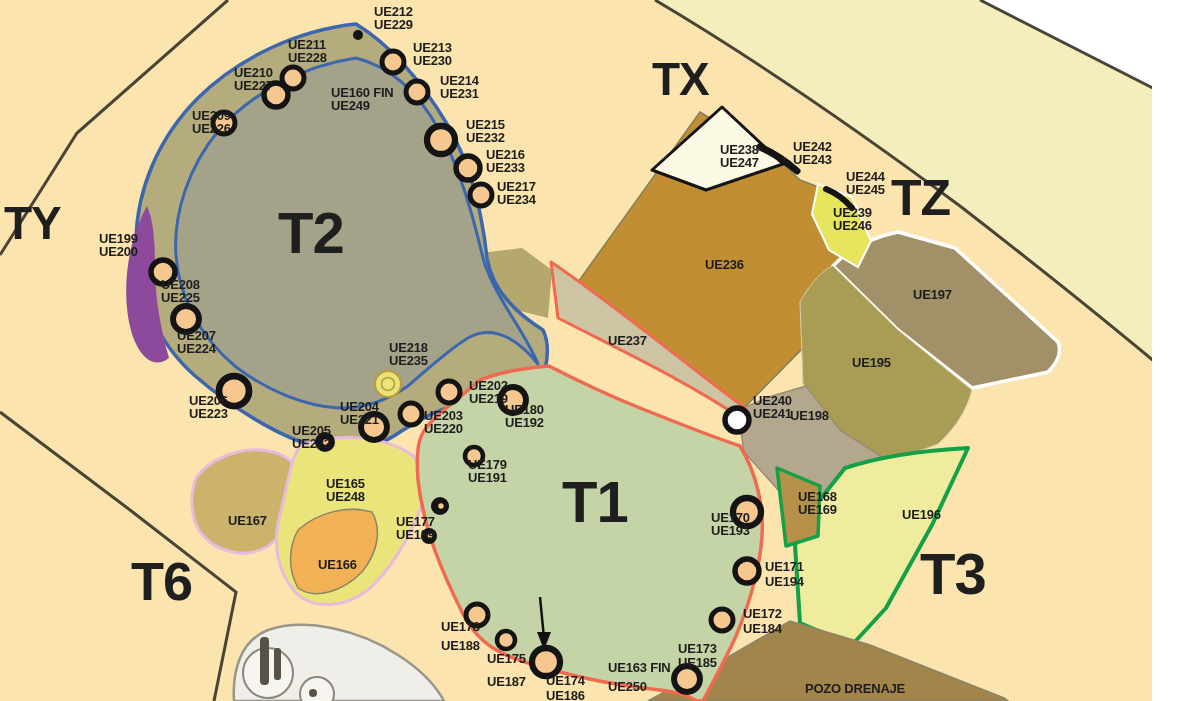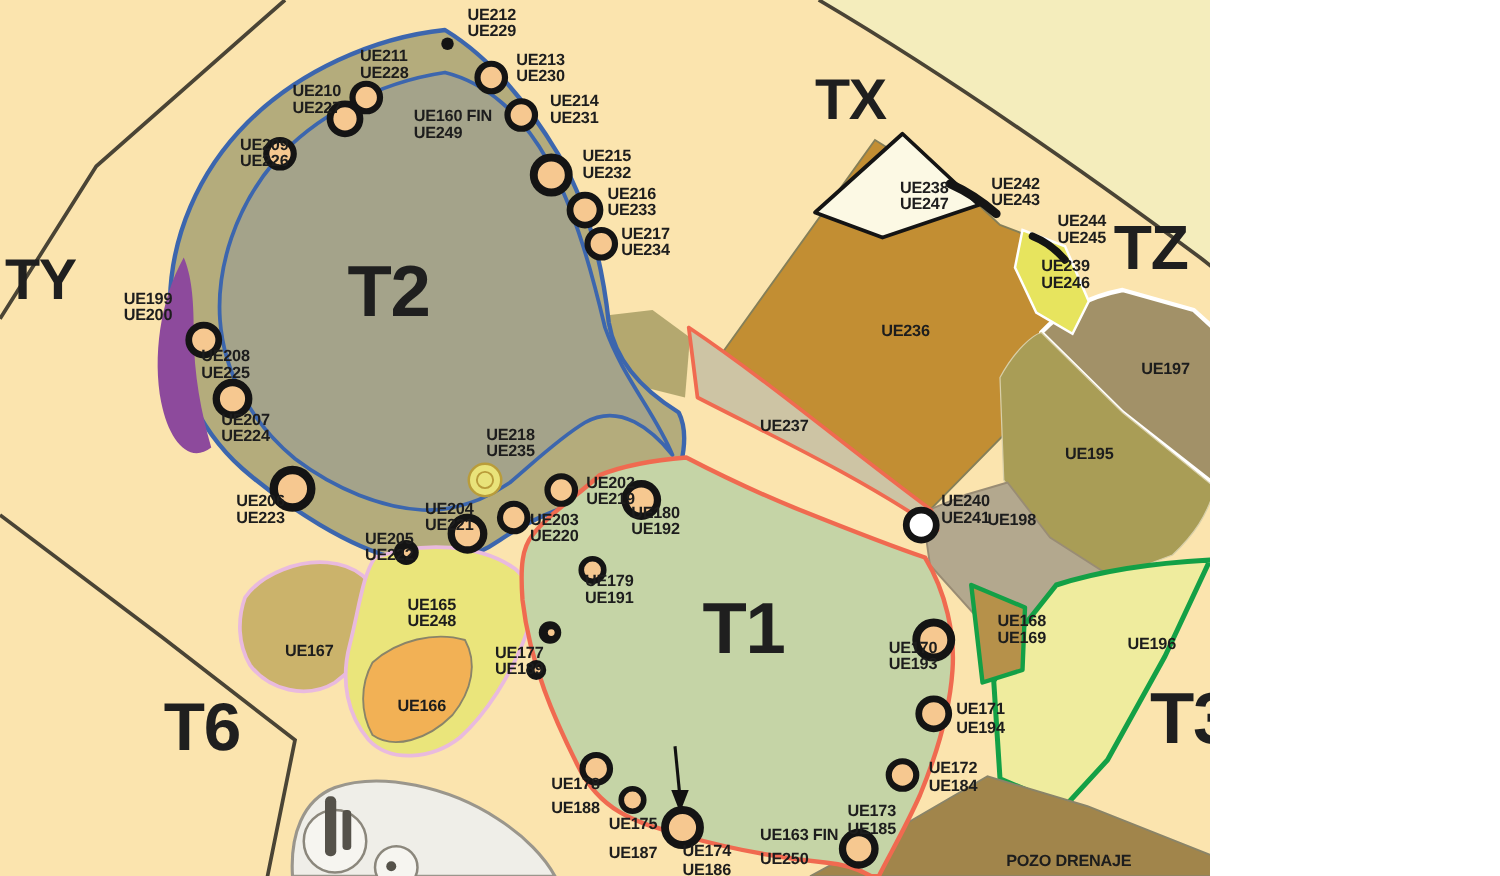--- a/index.html
+++ b/index.html
@@ -1,16 +1,16 @@
 <!DOCTYPE html>
 <html><head>
 <meta charset="utf-8">
 <style>
   html,body{margin:0;padding:0;background:#ffffff;}
-  .stage{position:relative;width:968px;height:701px;overflow:hidden;background:#15803d;}
+  .stage{position:relative;width:1152px;height:701px;overflow:hidden;background:#15803d;}
   svg{display:block;}
   .ulabel{font-family:"Liberation Sans",sans-serif;font-weight:700;font-size:13px;fill:#1d1d1d;letter-spacing:-0.2px;}
   .zone{font-family:"Liberation Sans",sans-serif;font-weight:900;fill:#1f1f1f;letter-spacing:-1px;}
 </style>
 </head>
 <body>
 
 <div class="stage">
 <svg id="plan" width="1200" height="701" viewBox="0 0 1200 701" xmlns="http://www.w3.org/2000/svg">
 

